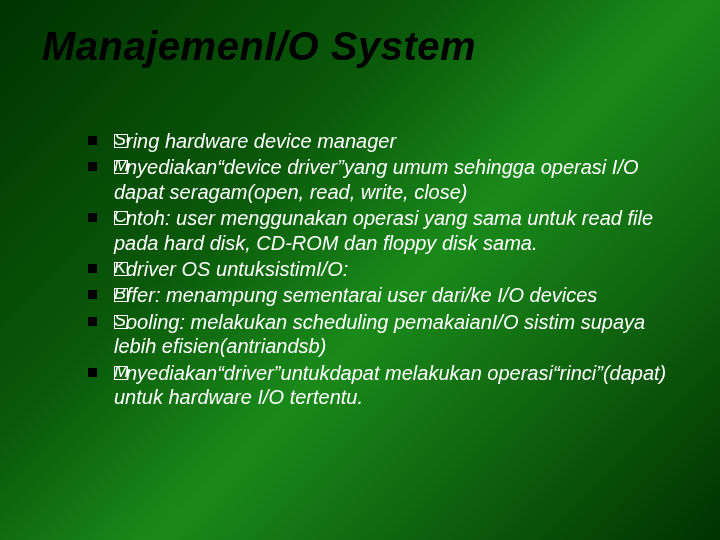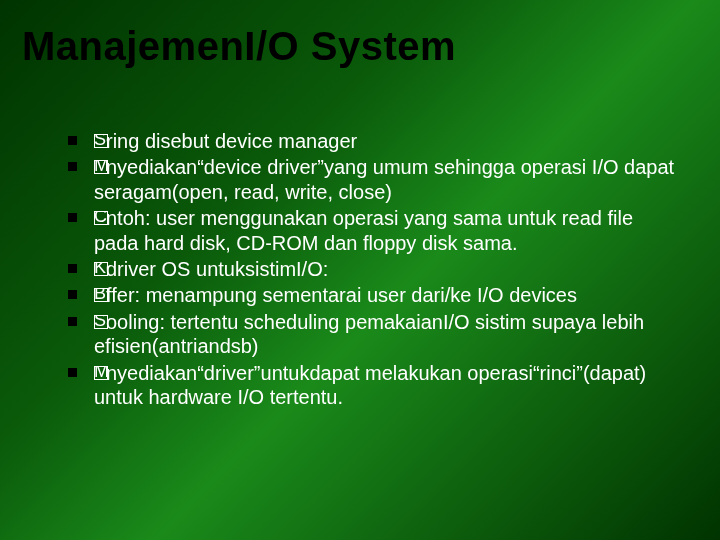--- a/index.html
+++ b/index.html
@@ -6,21 +6,22 @@
   html, body { width: 720px; height: 540px; overflow: hidden; }
   body {
     background: linear-gradient(135deg, #003300 0%, #0a5a0a 35%, #1a8a1a 55%, #003300 100%);
     font-family: Arial, Helvetica, sans-serif;
     color: #ffffff;
   }
   .slide {
     width: 720px;
     height: 464px;
     position: relative;
-    padding: 24px 40px 30px 28px;
+    padding: 24px 40px 30px 48px;
+    font-style: italic;
   }
   .title {
     font-family: "Arial Black", Arial, sans-serif;
     font-weight: 900;
     font-size: 40px;
     color: #000000;
     letter-spacing: 0.5px;
     margin-bottom: 60px;
     margin-left: -6px;
   }
@@ -69,22 +70,22 @@
   }
   .li-text { }
 </style>
 </head>
 <body>
 
 <div class="slide">
   <h1 class="title">ManajemenI/O System</h1>
   <div class="content">
     <ul class="bullets">
-      <li><span class="mbox"><span class="mbox-inner">Se</span></span><span class="li-text">ring disebut device manager</span></li>
+      <li><span class="mbox"><span class="mbox-inner">Se</span></span><span class="li-text">ring hardware device manager</span></li>
       <li><span class="mbox"><span class="mbox-inner">Me</span></span><span class="li-text">nyediakan“device driver”yang umum sehingga operasi I/O dapat seragam(open, read, write, close)</span></li>
       <li><span class="mbox"><span class="mbox-inner">Co</span></span><span class="li-text">ntoh: user menggunakan operasi yang sama untuk read file pada hard disk, CD-ROM dan  floppy disk sama.</span></li>
       <li><span class="mbox"><span class="mbox-inner">Ko</span></span><span class="li-text">driver OS untuksistimI/O:</span></li>
       <li><span class="mbox"><span class="mbox-inner">Bu</span></span><span class="li-text">ffer: menampung sementarai user dari/ke I/O devices</span></li>
-      <li><span class="mbox"><span class="mbox-inner">Sp</span></span><span class="li-text">ooling: tertentu scheduling pemakaianI/O sistim supaya lebih efisien(antriandsb)</span></li>
+      <li><span class="mbox"><span class="mbox-inner">Sp</span></span><span class="li-text">ooling: melakukan scheduling pemakaianI/O sistim supaya lebih efisien(antriandsb)</span></li>
       <li><span class="mbox"><span class="mbox-inner">Me</span></span><span class="li-text">nyediakan“driver”untukdapat melakukan operasi“rinci”(dapat) untuk hardware I/O tertentu.</span></li>
     </ul>
   </div>
 </div>
 
 </body></html>

